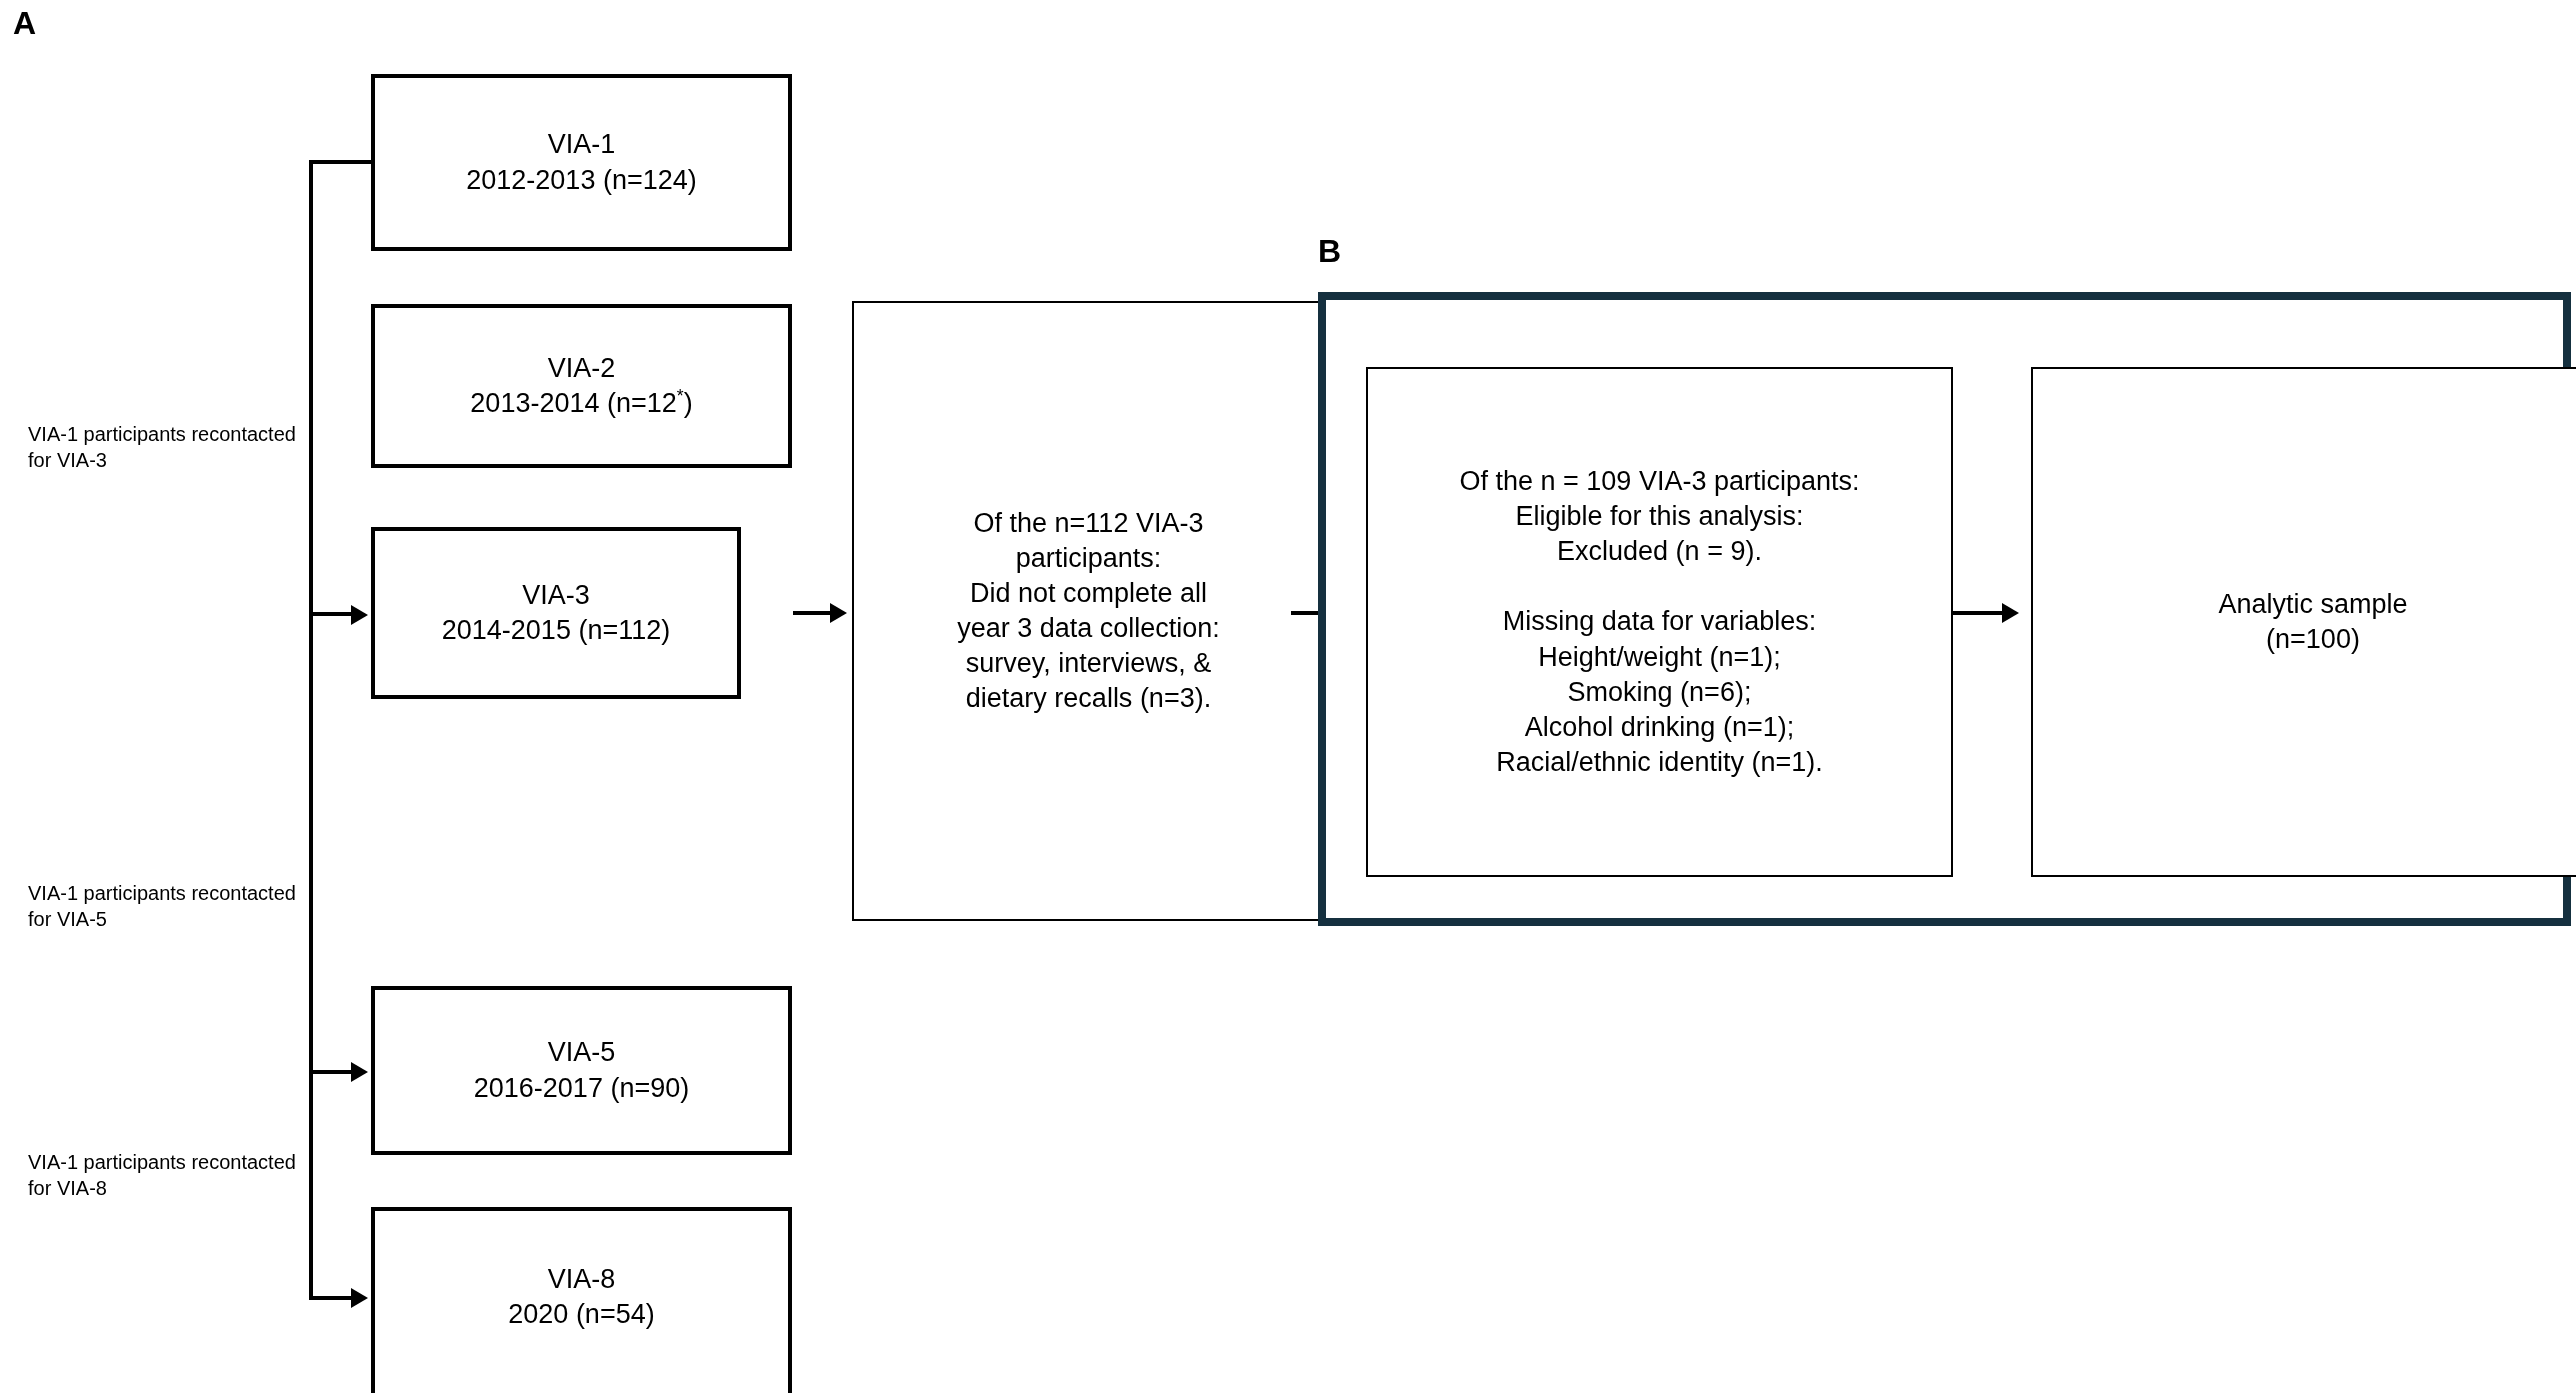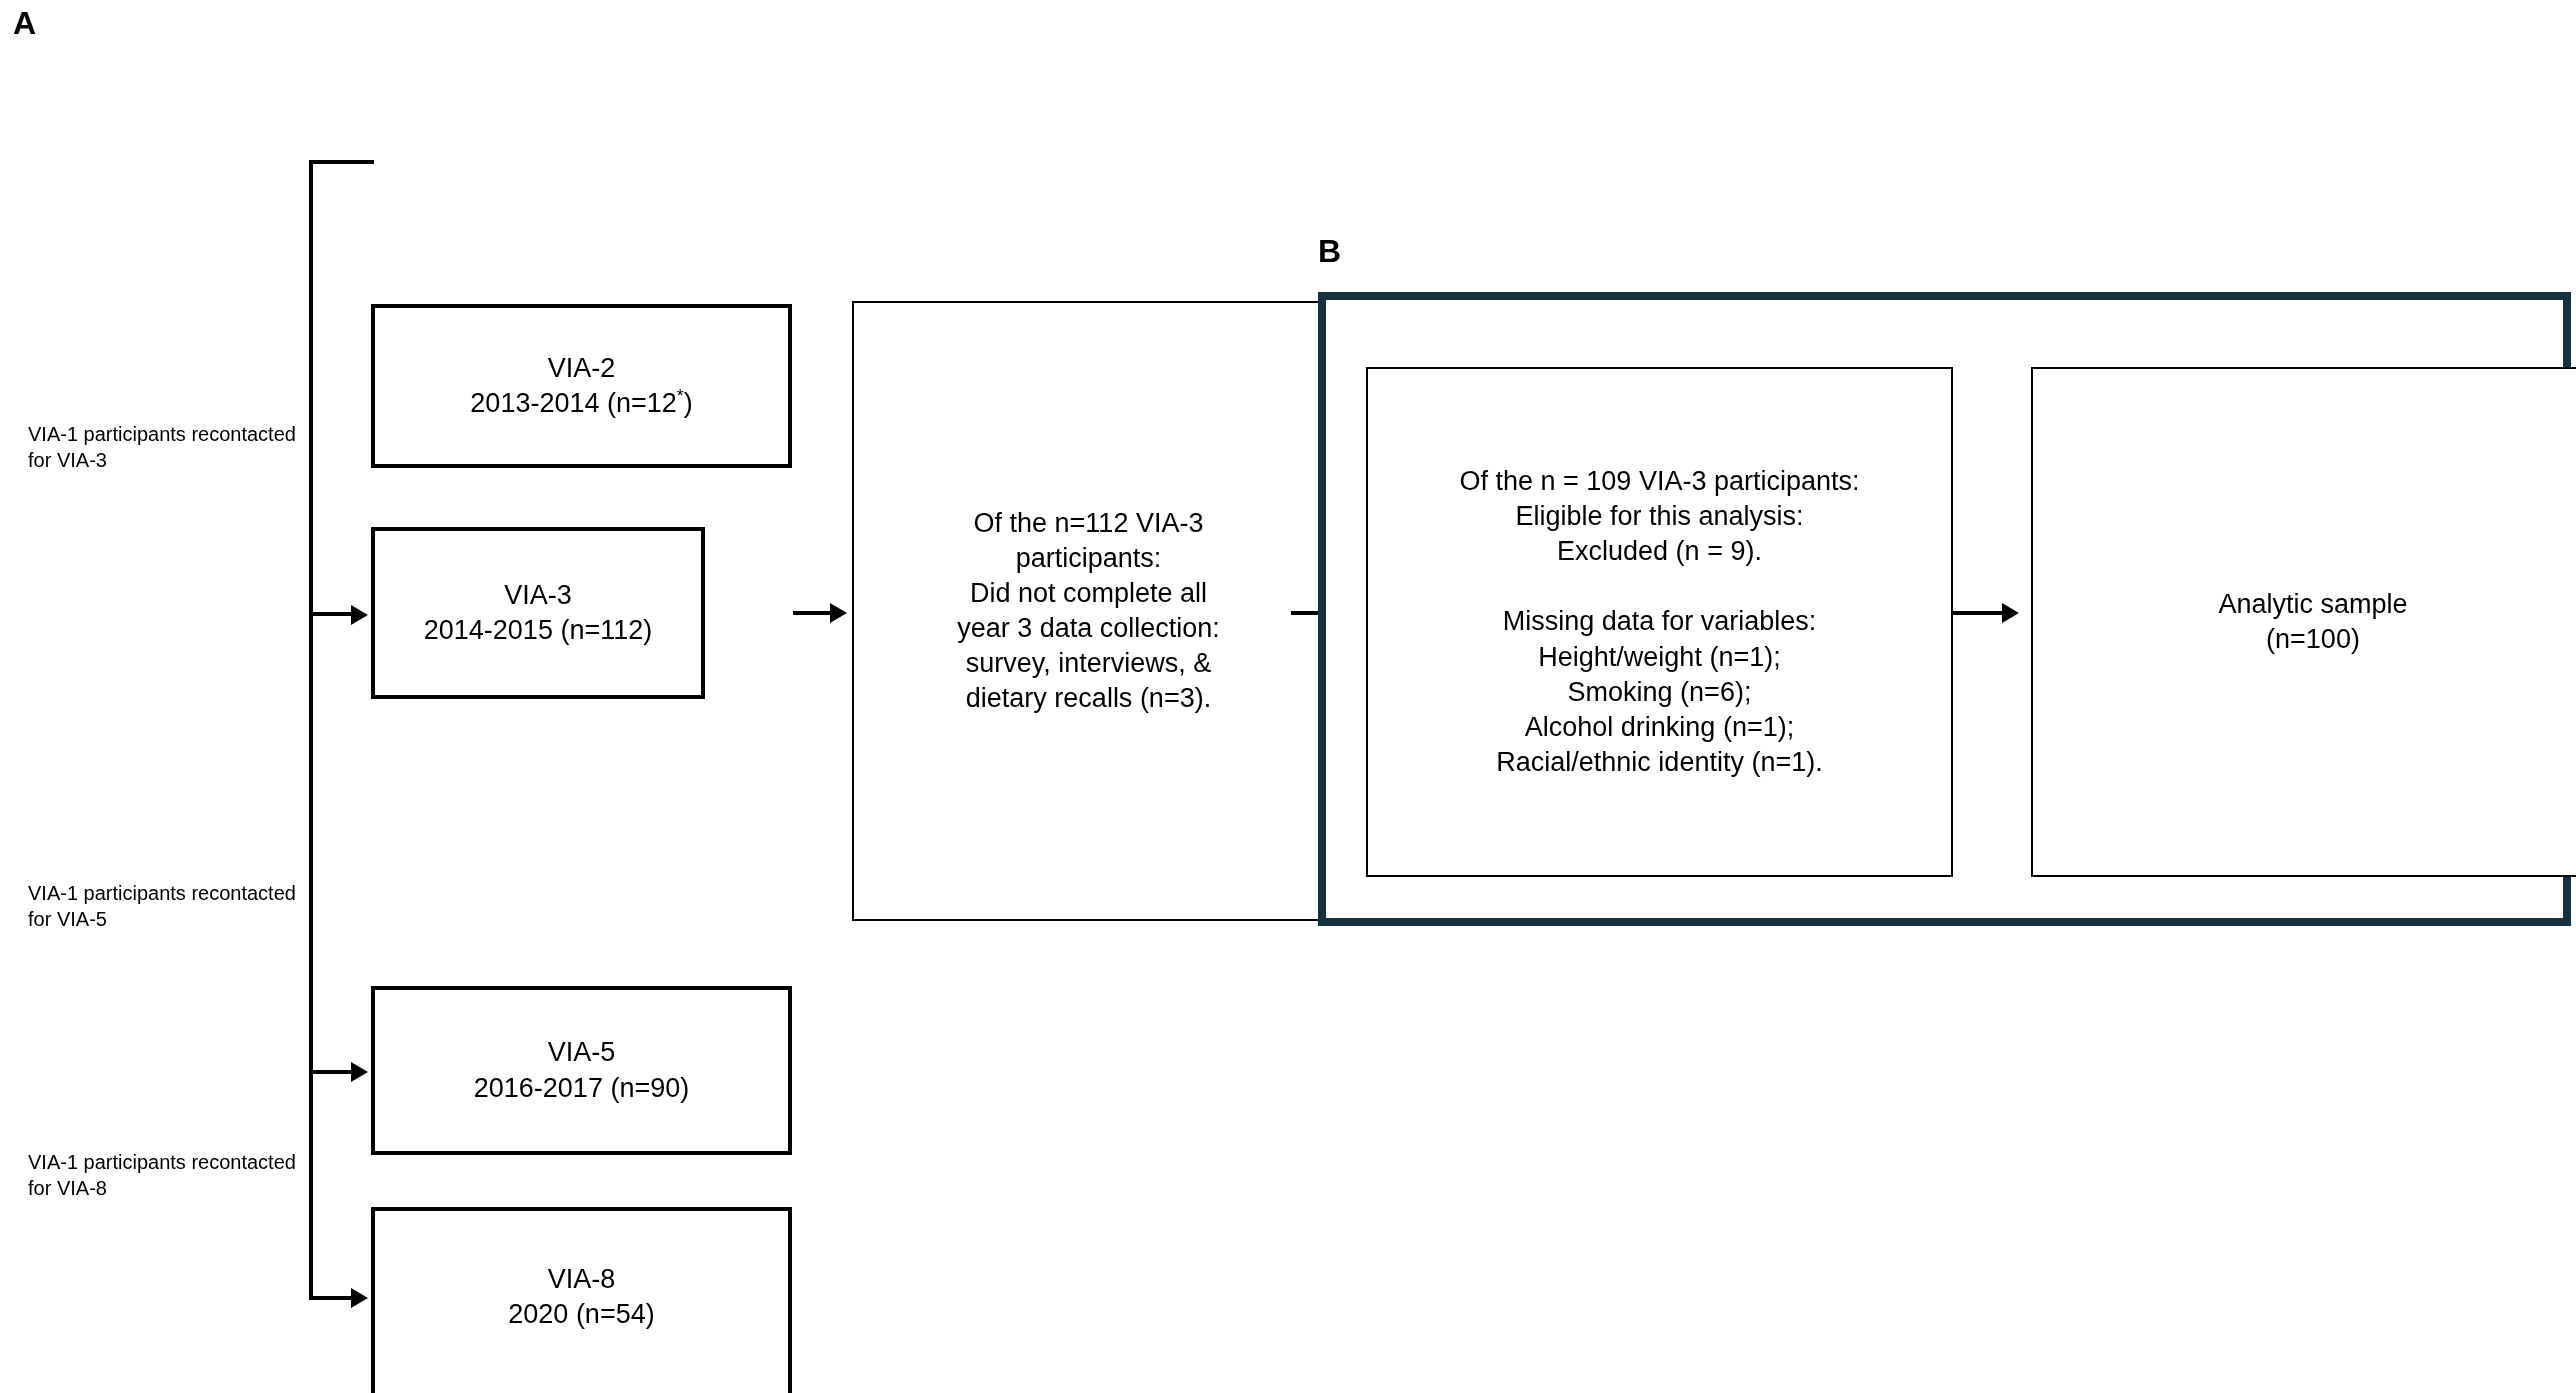--- a/index.html
+++ b/index.html
@@ -114,26 +114,29 @@
 
   <div class="hline" style="left:309px; top:612px; width:47px;"></div>
   <div class="arrowhead" style="left:351px; top:605px;"></div>
 
   <div class="hline" style="left:309px; top:1070px; width:47px;"></div>
   <div class="arrowhead" style="left:351px; top:1062px;"></div>
 
   <div class="hline" style="left:309px; top:1296px; width:47px;"></div>
   <div class="arrowhead" style="left:351px; top:1288px;"></div>
 
+  <div class="box" style="left:371px; top:74px; width:421px; height:177px;">
+    <div class="box-text"><span>VIA-1</span><br><span>2012-2013 (n=124)</span></div>
+  </div>
 
   <div class="box" style="left:371px; top:304px; width:421px; height:164px;">
     <div class="box-text"><span>VIA-2</span><br><span>2013-2014 (n=12</span><span class="sup">*</span><span>)</span></div>
   </div>
 
-  <div class="box" style="left:371px; top:527px; width:334px; height:172px;">
+  <div class="box" style="left:371px; top:527px; width:370px; height:172px;">
     <div class="box-text"><span>VIA-3</span><br><span>2014-2015 (n=112)</span></div>
   </div>
 
 
   <div class="box" style="left:371px; top:986px; width:421px; height:169px;">
     <div class="box-text"><span>VIA-5</span><br><span>2016-2017 (n=90)</span></div>
   </div>
 
   <div class="box" style="left:371px; top:1207px; width:421px; height:194px;">
     <div class="box-text" style="margin-top:-14px;"><span>VIA-8</span><br><span>2020 (n=54)</span></div>

